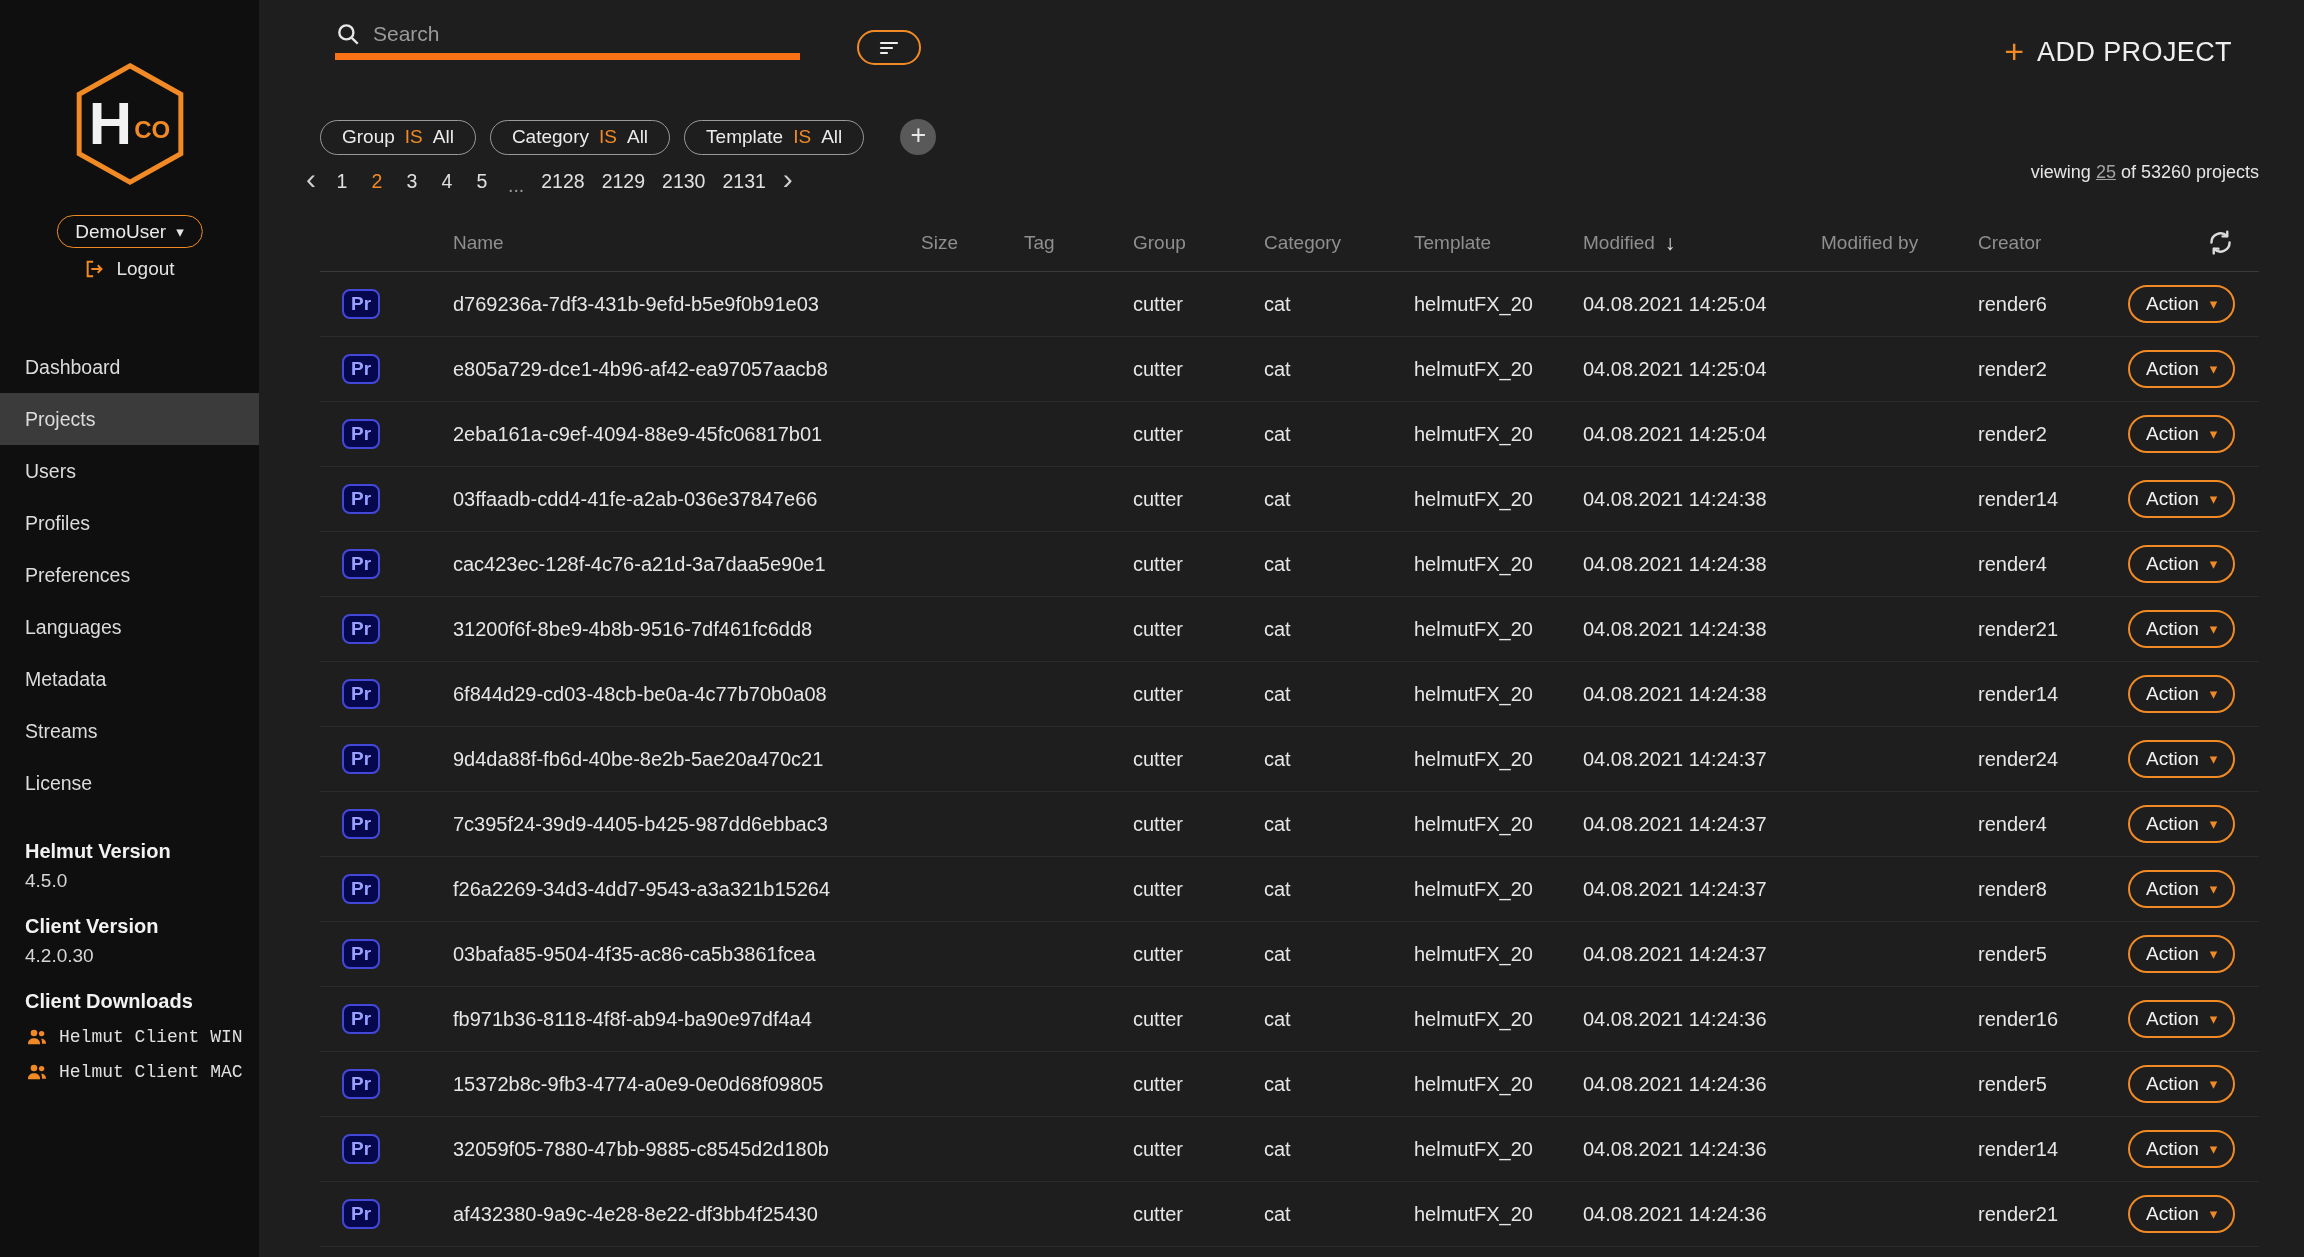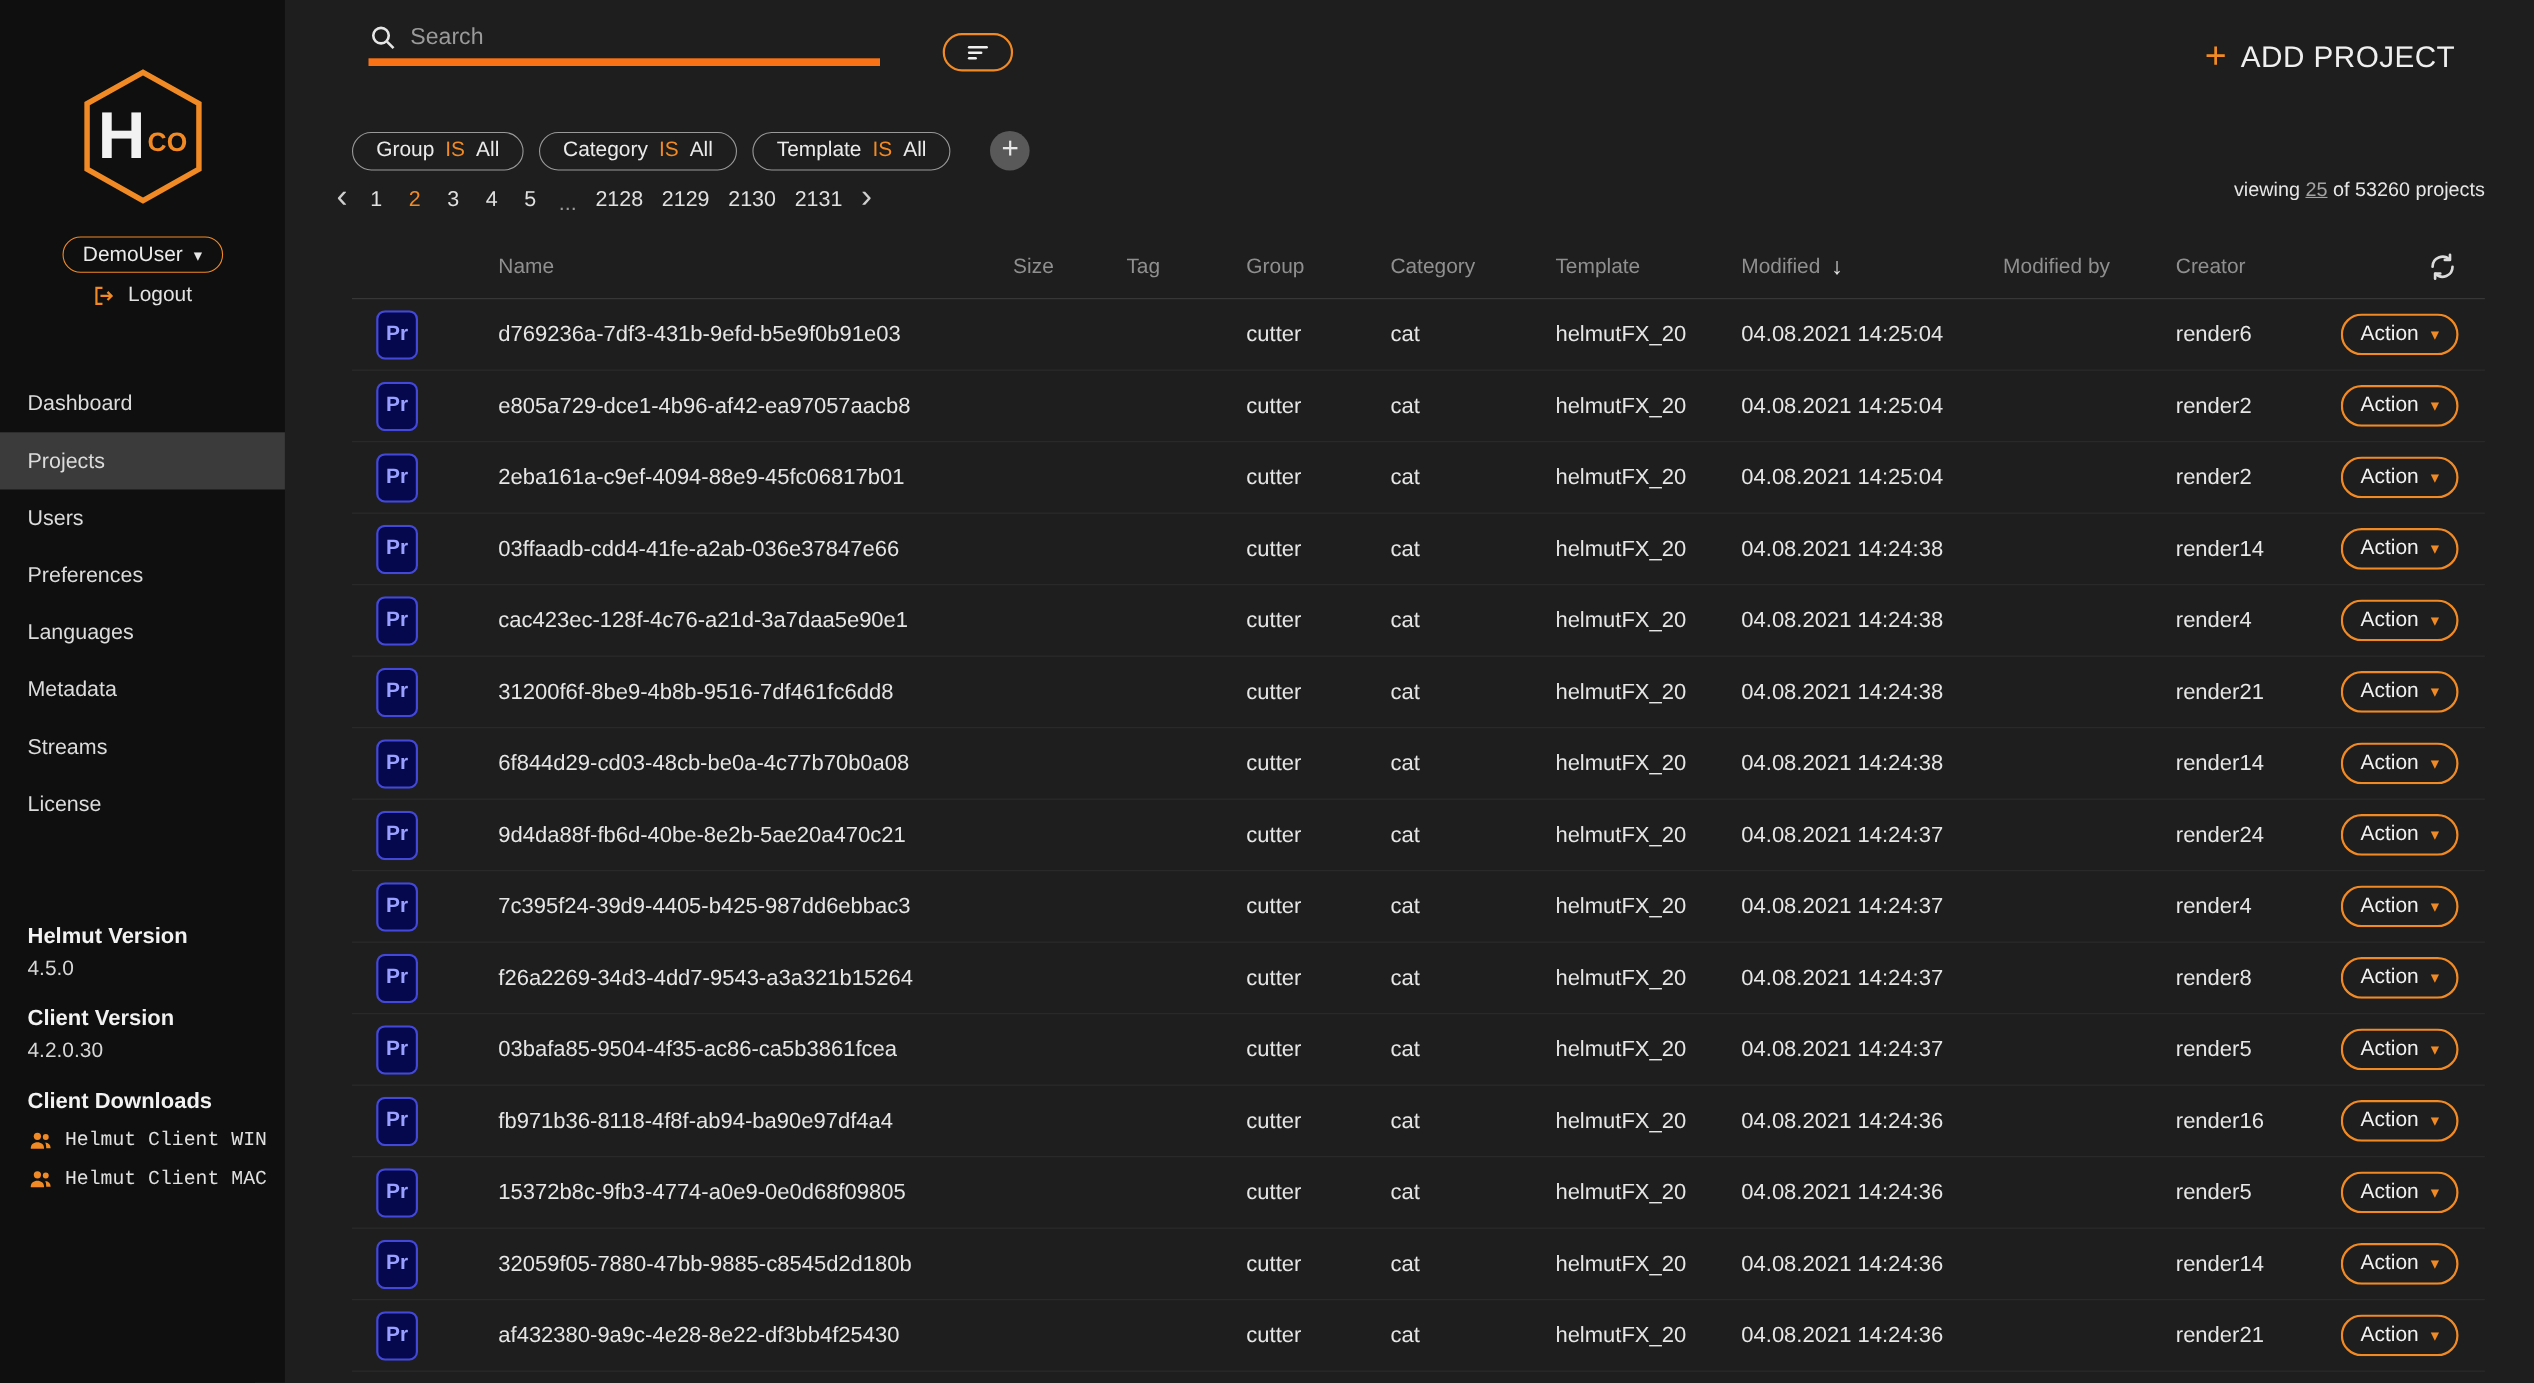--- a/index.html
+++ b/index.html
@@ -106,21 +106,21 @@
   .hcell { font-size: 19px; color: #8f8f8f; }
   .hcell-modified { display: flex; align-items: center; gap: 10px; }
   .sort-arrow { font-size: 21px; color: #e0e0e0; cursor: pointer; }
   .hcell-action { display: flex; justify-content: flex-end; padding-right: 24px; }
   .refresh-icon { cursor: pointer; }
 
   .trow { height: 65px; border-bottom: 1px solid #2b2b2b; cursor: pointer; }
   .cell { font-size: 20px; color: #e6e6e6; white-space: nowrap; overflow: hidden; }
   .c-icon { display: flex; align-items: center; padding-left: 22px; }
   .pr-badge {
-    width: 38px; height: 45px; border-radius: 8px; background: #06084d;
+    width: 38px; height: 30px; border-radius: 8px; background: #06084d;
     border: 2px solid #4348d8; display: flex; align-items: center; justify-content: center;
   }
   .pr-text { font-size: 19px; font-weight: bold; color: #9aa0ff; }
   .c-action { display: flex; justify-content: flex-start; }
   .action-btn {
     height: 38px; padding: 0 16px; display: flex; align-items: center; gap: 11px;
     background: transparent; border: 2px solid #f18a25; border-radius: 19px;
     color: #f2f2f2; font-size: 19px; font-family: "Liberation Sans", sans-serif; cursor: pointer;
   }
   .action-caret { color: #f18a25; font-size: 15px; }
@@ -156,20 +156,23 @@
 
   <div class="nav-list" id="nav-list">
       <div class="nav-item">
     <span class="nav-label">Dashboard</span>
   </div>
       <div class="nav-item active">
     <span class="nav-label">Projects</span>
   </div>
       <div class="nav-item">
     <span class="nav-label">Users</span>
+  </div>
+      <div class="nav-item">
+    <span class="nav-label">Profiles</span>
   </div>
       <div class="nav-item">
     <span class="nav-label">Preferences</span>
   </div>
       <div class="nav-item">
     <span class="nav-label">Languages</span>
   </div>
       <div class="nav-item">
     <span class="nav-label">Metadata</span>
   </div>

